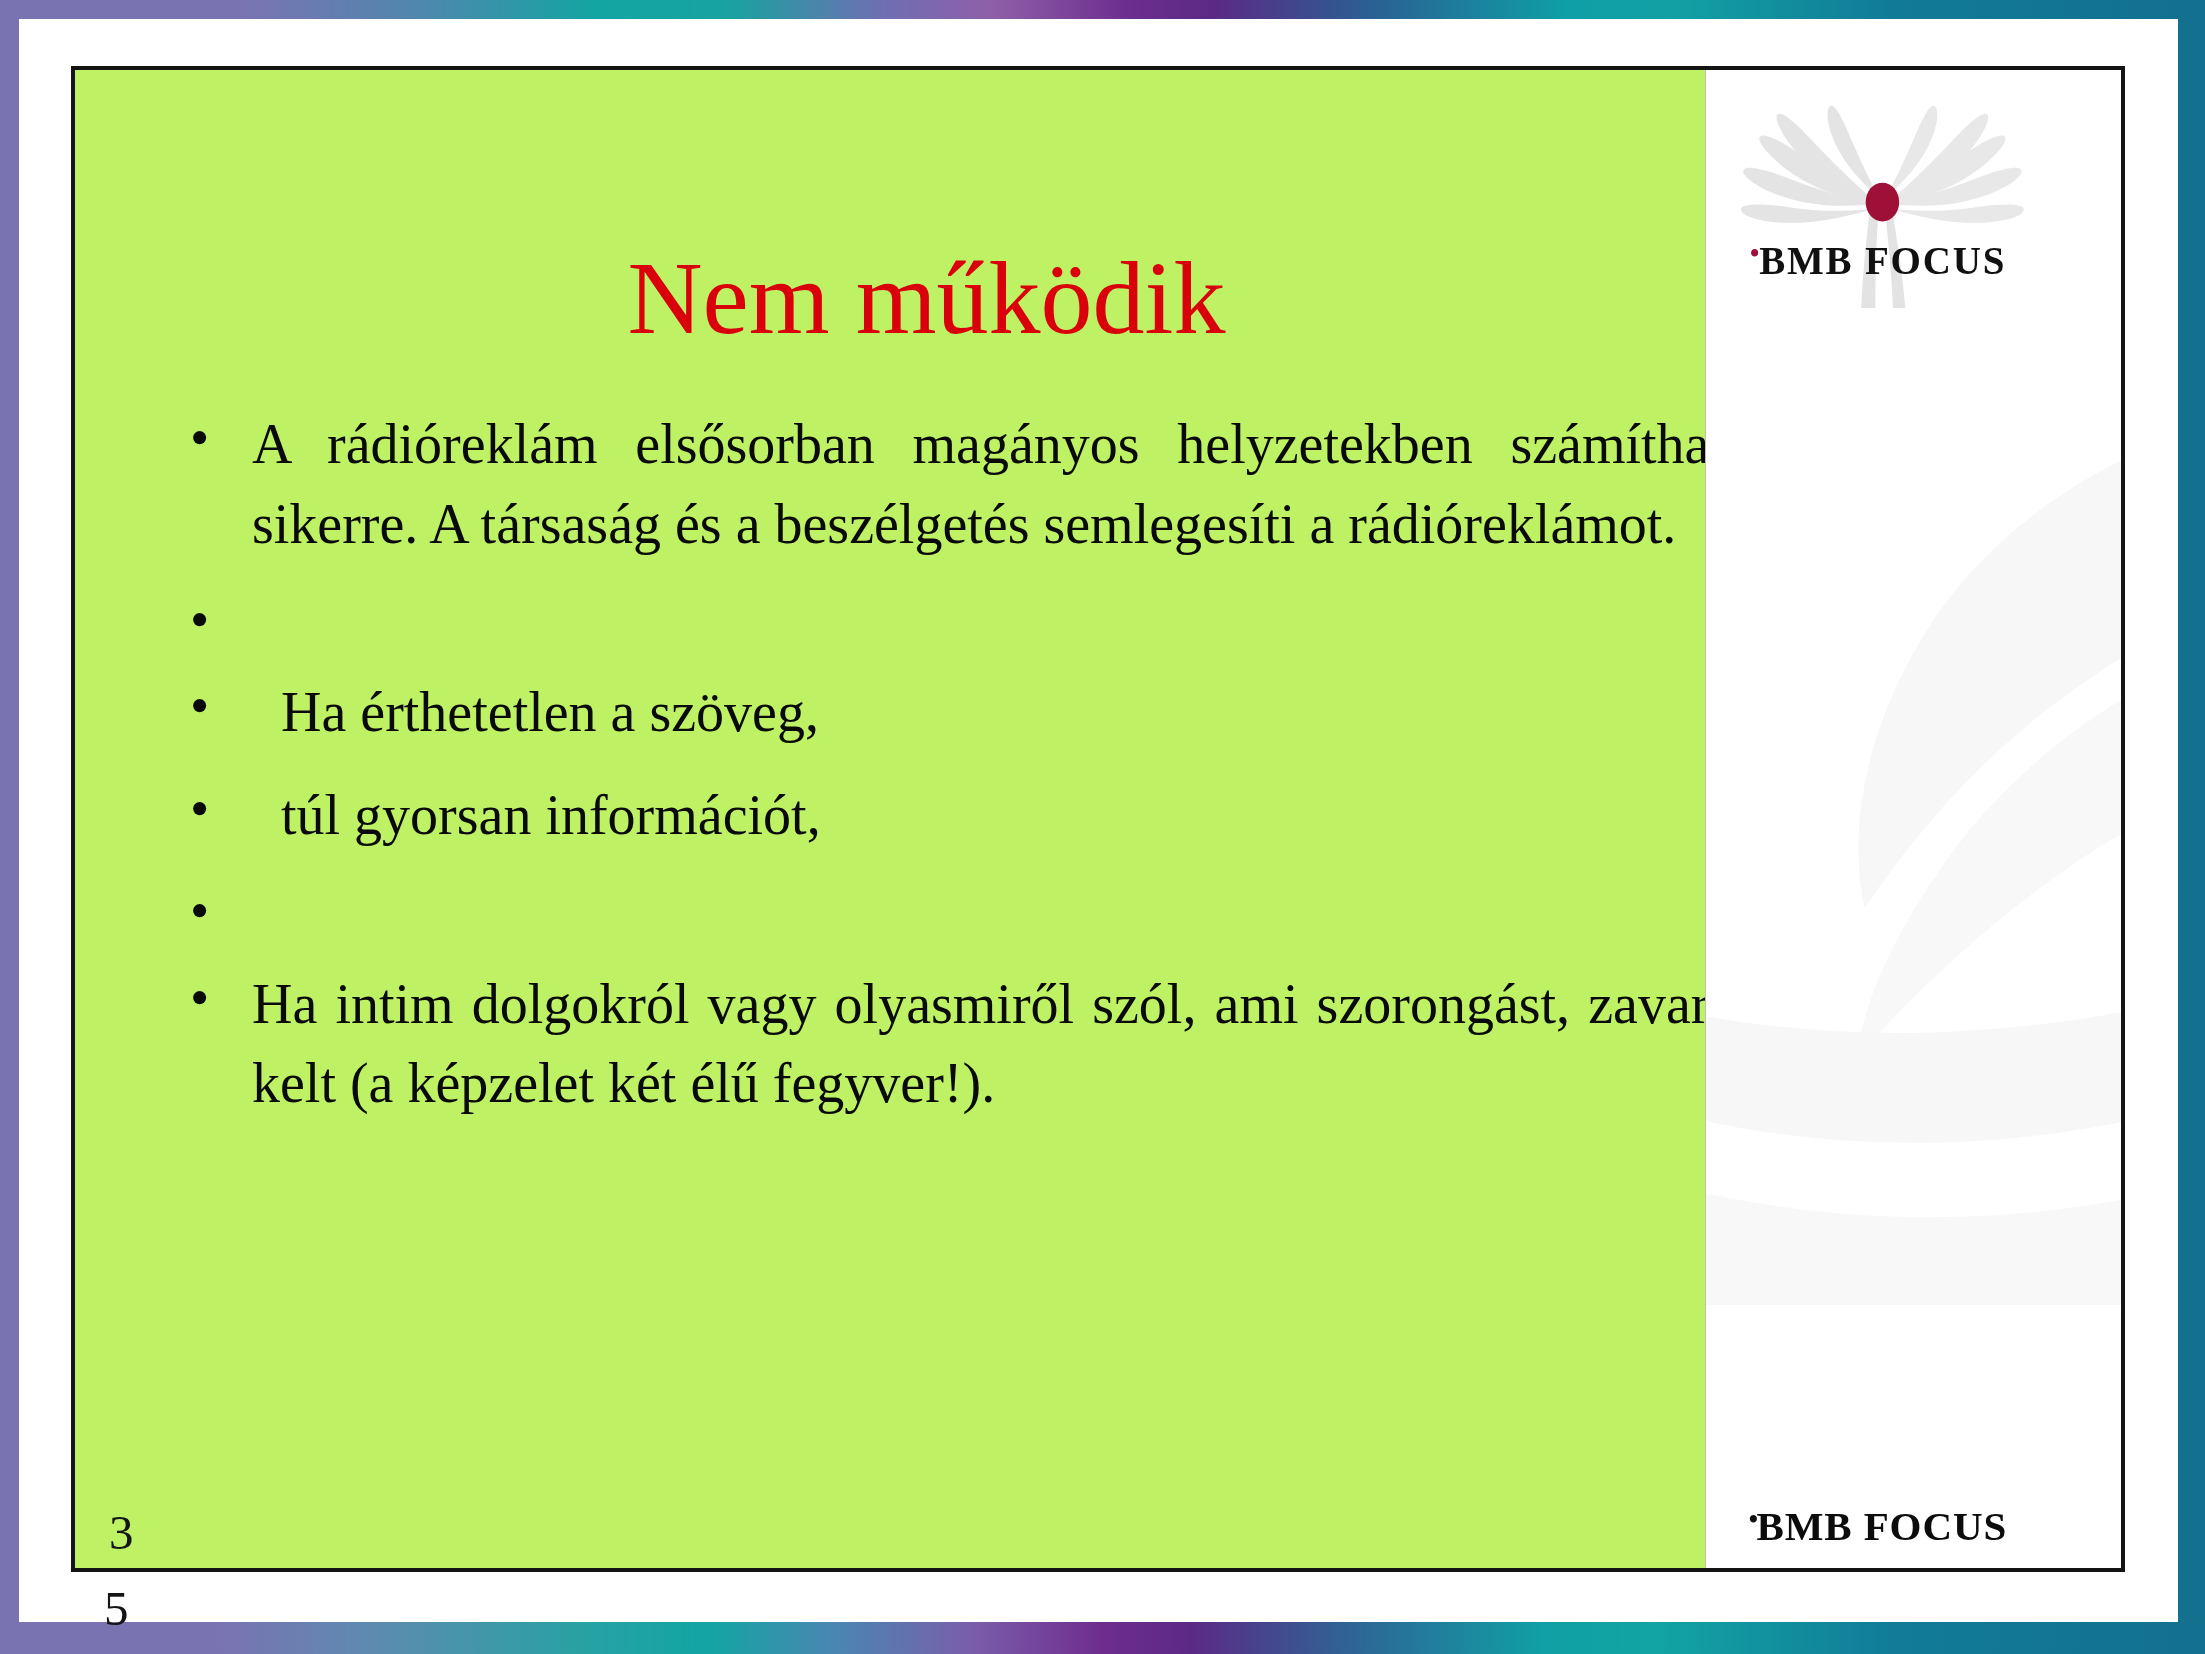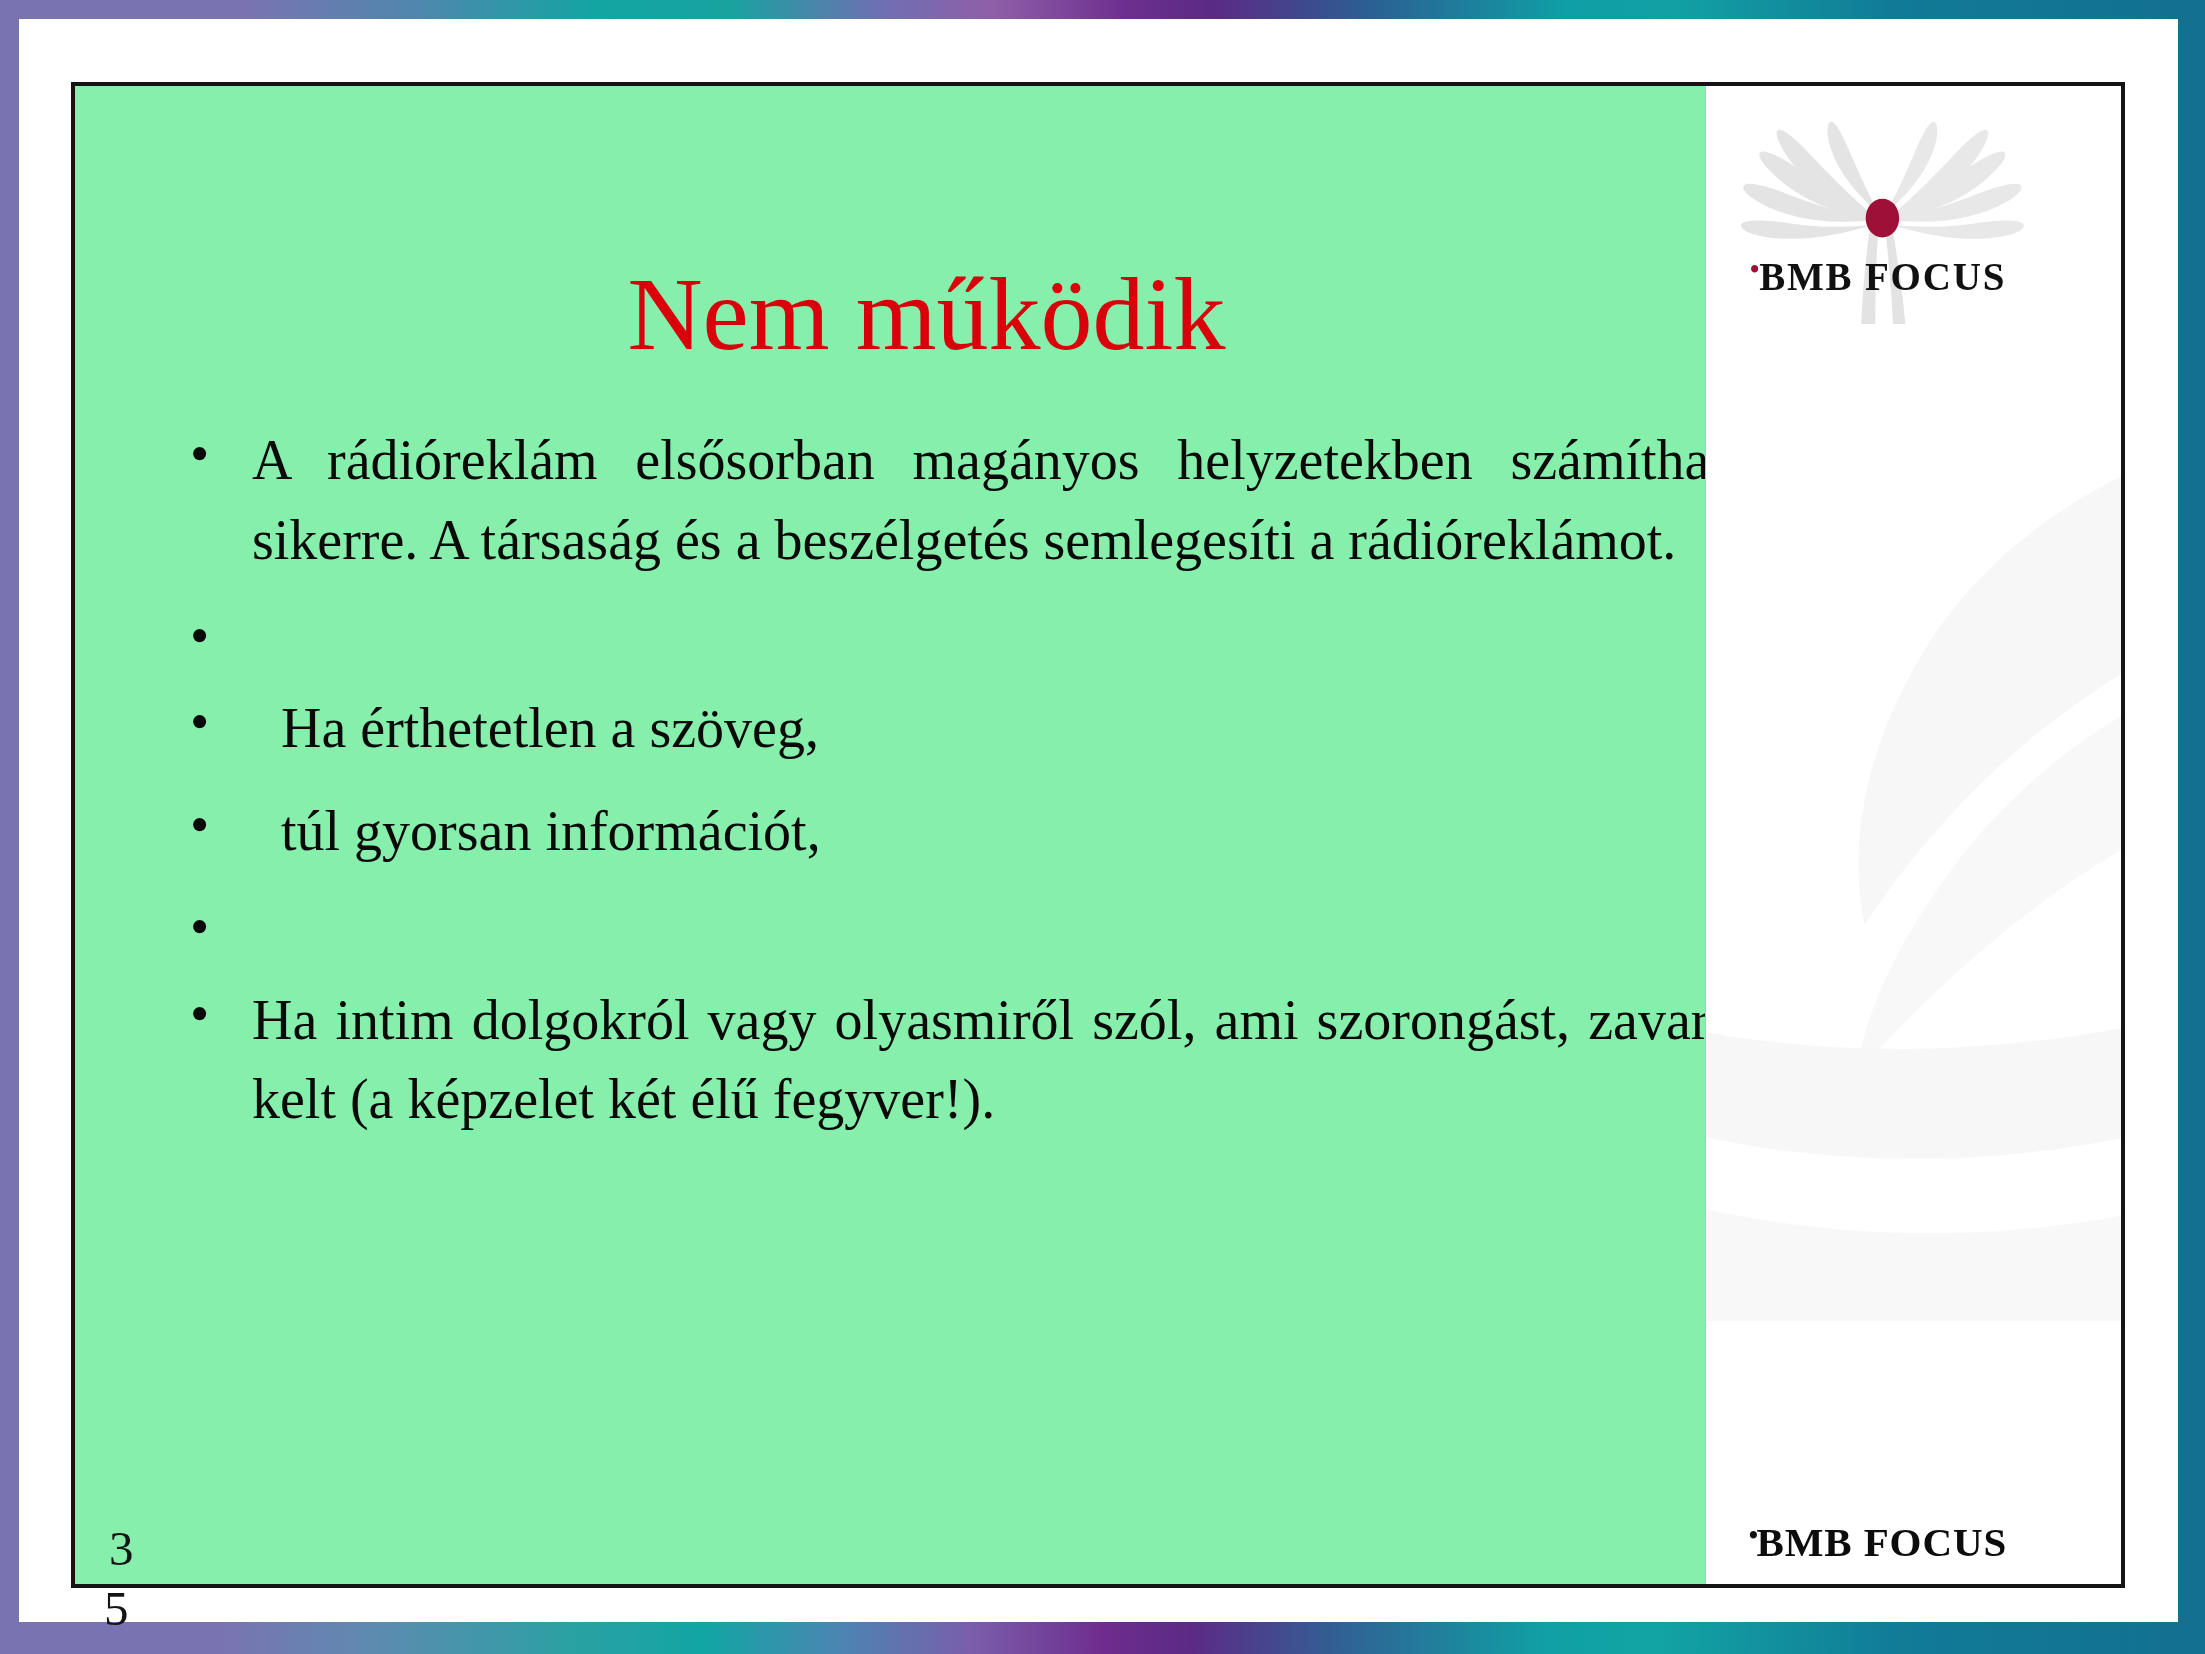--- a/index.html
+++ b/index.html
@@ -67,24 +67,24 @@
     position: absolute;
     right: 0; top: 0;
     width: 28px; height: 1654px;
     background: #13708f;
   }
 
   
   #content-box {
     position: absolute;
     left: 71px;
-    top: 82px;
+    top: 66px;
     width: 2054px;
     height: 1506px;
-    background: #86efac;
+    background: #bef264;
     border: 4.4px solid #141414;
     box-sizing: border-box;
     overflow: hidden;
   }
 
   
   #logo-panel {
     position: absolute;
     right: 0; top: 0;
     width: 416px;

